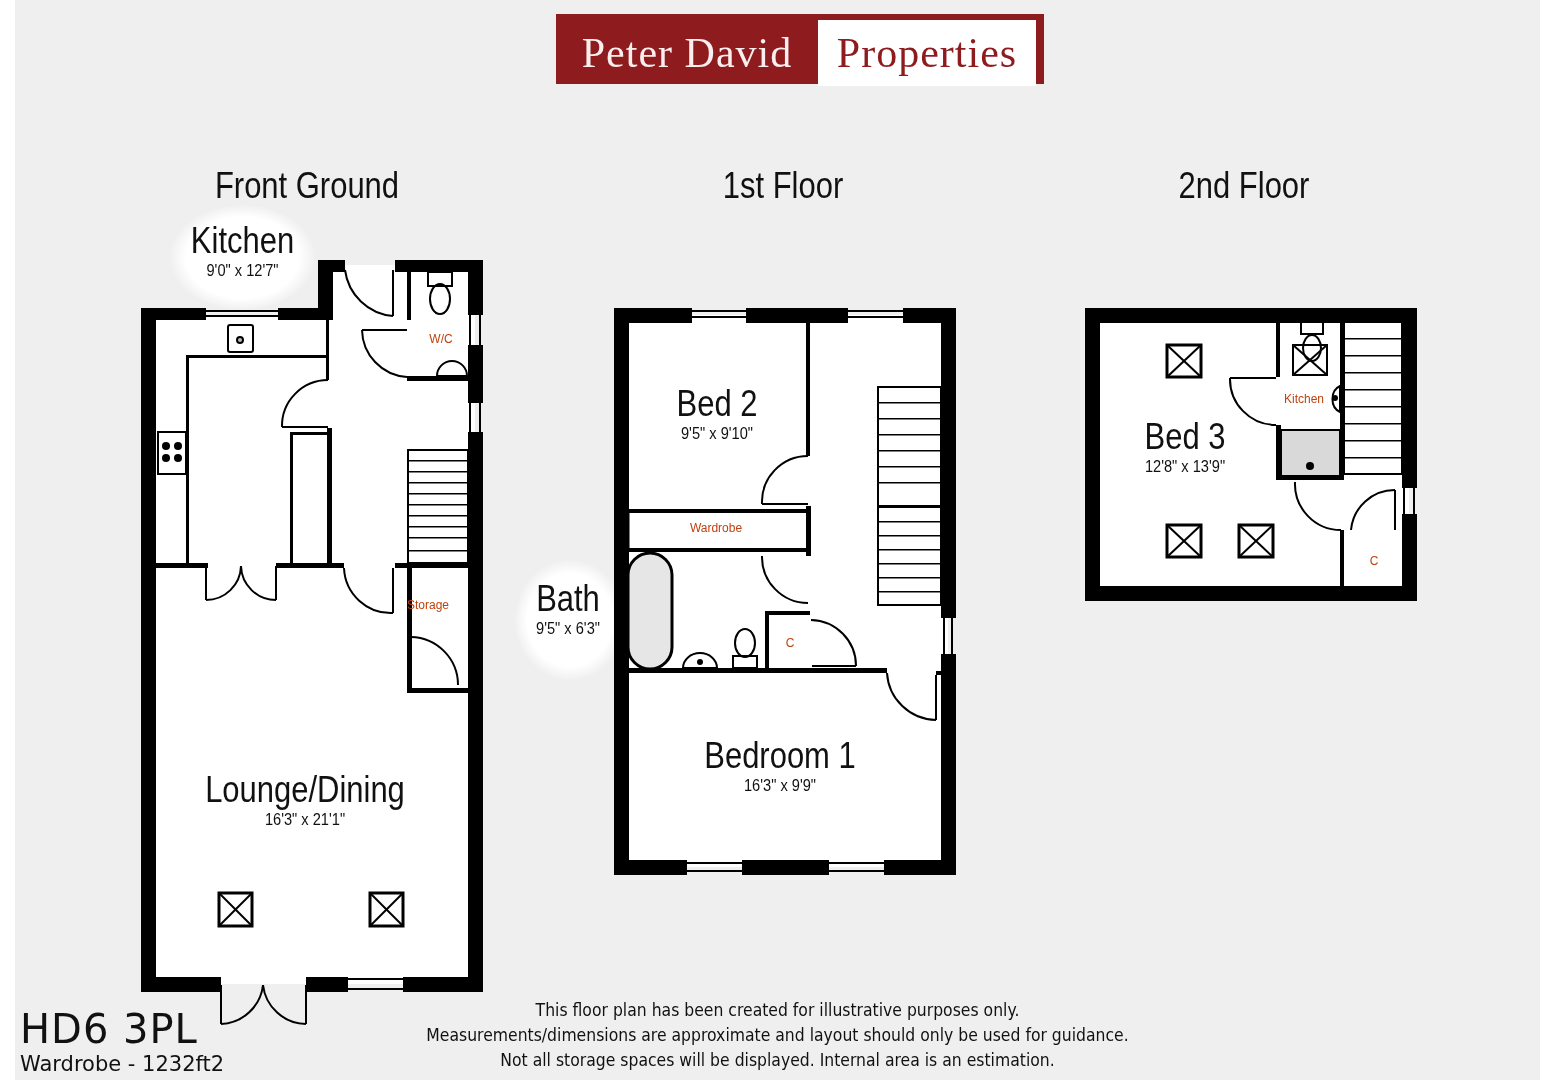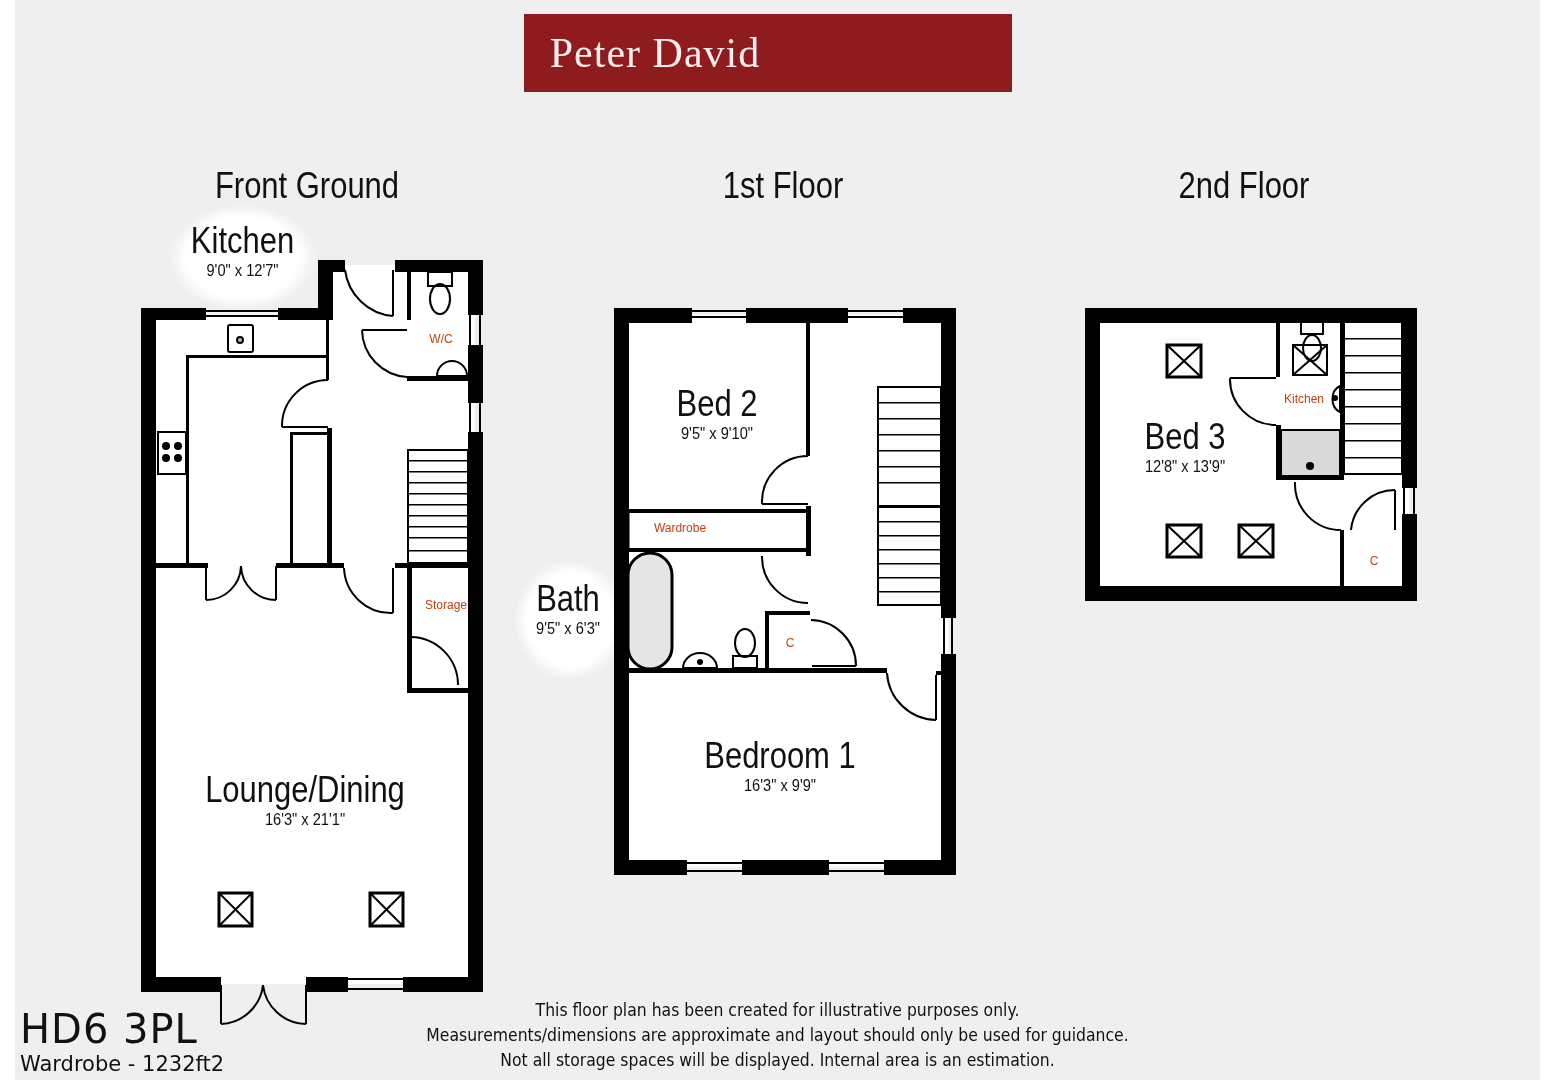--- a/index.html
+++ b/index.html
@@ -1,18 +1,18 @@
 <!DOCTYPE html>
 <html><head>
 <meta charset="utf-8">
 <style>
   html,body{margin:0;padding:0;background:#ffffff;}
   body{width:1554px;height:1080px;position:relative;overflow:hidden;font-family:"Liberation Sans",sans-serif;}
   .panel{position:absolute;left:15px;top:0;width:1525px;height:1080px;background:#efefef;}
-  .logo{position:absolute;left:524px;top:14px;width:488px;height:78px;background:#8e1b1e;box-sizing:border-box;}
+  .logo{position:absolute;left:556px;top:14px;width:488px;height:70px;background:#8e1b1e;box-sizing:border-box;}
   .logo-left{position:absolute;left:0;top:0;width:262px;height:78px;color:#fbeeee;font-family:"Liberation Serif",serif;font-size:42px;line-height:78px;text-align:center;letter-spacing:1px;}
   .logo-right{position:absolute;left:262px;top:6px;width:218px;height:66px;background:#ffffff;color:#8e1b1e;font-family:"Liberation Serif",serif;font-size:42px;line-height:66px;text-align:center;letter-spacing:1px;}
   .floor-title{position:absolute;font-size:36px;color:#111;transform:scaleX(0.86);transform-origin:center;text-align:center;width:300px;}
   svg{position:absolute;left:0;top:0;}
   .room-label{position:absolute;text-align:center;color:#111;transform:scaleX(0.86);}
   .room-name{display:block;font-size:36px;line-height:38px;}
   .room-dim{display:block;font-size:17px;line-height:22px;}
   .small-label{position:absolute;font-size:12px;color:#c2410c;text-align:center;}
   .glow{position:absolute;border-radius:50%;background:radial-gradient(ellipse at center,#ffffff 55%,rgba(255,255,255,0) 72%);}
   .postcode{position:absolute;left:20px;top:1006px;font-family:"DejaVu Sans",sans-serif;font-size:40px;color:#111;letter-spacing:1px;}
@@ -20,20 +20,21 @@
   .disclaimer{position:absolute;left:380px;top:998px;width:795px;text-align:center;font-family:"DejaVu Sans",sans-serif;font-size:17px;line-height:25px;color:#111;transform:scaleX(0.92);}
   .disclaimer div{white-space:nowrap;}
 </style>
 </head>
 <body>
 
 <div class="panel"></div>
 
 <div class="logo">
   <div class="logo-left">Peter David</div>
+  <div class="logo-right">Properties</div>
 </div>
 
 <div class="floor-title" style="left:157px;top:165px;">Front Ground</div>
 <div class="floor-title" style="left:633px;top:165px;">1st Floor</div>
 <div class="floor-title" style="left:1094px;top:165px;">2nd Floor</div>
 
 <div class="glow" style="left:170px;top:205px;width:145px;height:105px;"></div>
 <div class="glow" style="left:515px;top:560px;width:110px;height:120px;"></div>
 
 <svg width="1554" height="1080" viewBox="0 0 1554 1080">
@@ -282,35 +283,35 @@
 
 <div class="room-label" style="left:160px;top:222px;width:165px;">
   <span class="room-name">Kitchen</span>
   <span class="room-dim">9'0" x 12'7"</span>
 </div>
 <div class="room-label" style="left:170px;top:771px;width:270px;">
   <span class="room-name">Lounge/Dining</span>
   <span class="room-dim">16'3" x 21'1"</span>
 </div>
 <div class="small-label" style="left:418px;top:332px;width:46px;">W/C</div>
-<div class="small-label" style="left:420px;top:598px;width:52px;">Storage</div>
+<div class="small-label" style="left:402px;top:598px;width:52px;">Storage</div>
 
 <div class="room-label" style="left:652px;top:385px;width:130px;">
   <span class="room-name">Bed 2</span>
   <span class="room-dim">9'5" x 9'10"</span>
 </div>
 <div class="room-label" style="left:518px;top:580px;width:100px;">
   <span class="room-name">Bath</span>
   <span class="room-dim">9'5" x 6'3"</span>
 </div>
 <div class="room-label" style="left:680px;top:737px;width:200px;">
   <span class="room-name">Bedroom 1</span>
   <span class="room-dim">16'3" x 9'9"</span>
 </div>
-<div class="small-label" style="left:644px;top:521px;width:72px;">Wardrobe</div>
+<div class="small-label" style="left:680px;top:521px;width:72px;">Wardrobe</div>
 <div class="small-label" style="left:780px;top:636px;width:20px;">C</div>
 
 <div class="room-label" style="left:1120px;top:418px;width:130px;">
   <span class="room-name">Bed 3</span>
   <span class="room-dim">12'8" x 13'9"</span>
 </div>
 <div class="small-label" style="left:1280px;top:392px;width:48px;">Kitchen</div>
 <div class="small-label" style="left:1364px;top:554px;width:20px;">C</div>
 
 <div class="postcode">HD6 3PL</div>

